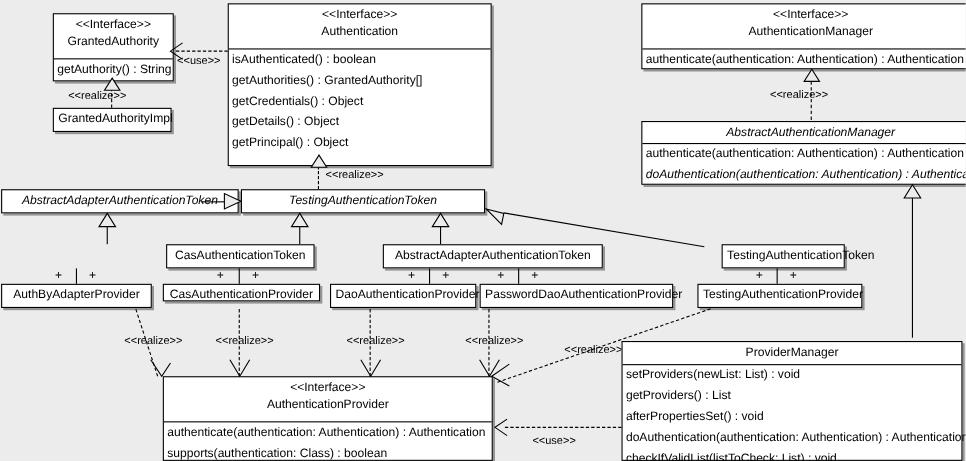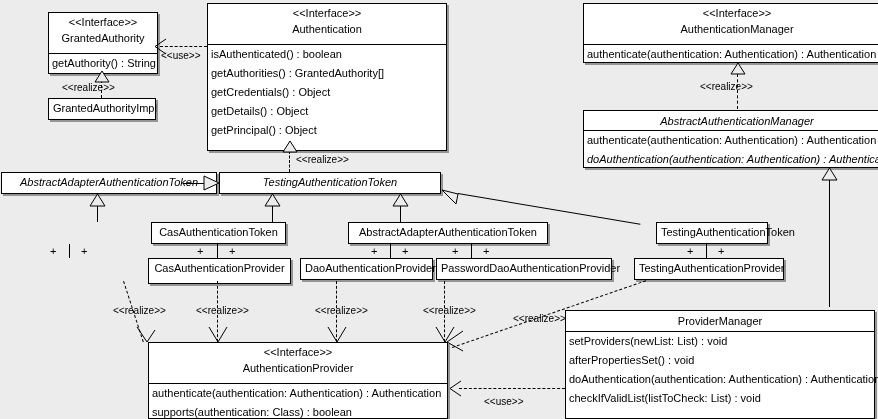--- a/index.html
+++ b/index.html
@@ -242,22 +242,27 @@
   <div class="ln v" style="left:272px; top:206px; height:16px;"></div>
   <svg class="tri-svg" style="left:264px; top:194px; width:18px; height:13px;">
     <polygon points="8.5,0 1,12 16,12" fill="#ececec" stroke="#000" stroke-width="1"></polygon>
   </svg>
 
   <div class="ln v" style="left:400px; top:206px; height:16px;"></div>
   <svg class="tri-svg" style="left:392px; top:194px; width:18px; height:13px;">
     <polygon points="8.5,0 1,12 16,12" fill="#ececec" stroke="#000" stroke-width="1"></polygon>
   </svg>
 
-
-  <div class="uml-box compact" style="left:148px; top:258px; width:143px; height:26px;">
+  <div class="uml-box compact" style="left:1px; top:258px; width:137px; height:22px;">
+    <div class="uml-head" style="height:20px;">
+      <span class="cname">AuthByAdapterProvider</span>
+    </div>
+  </div>
+
+  <div class="uml-box compact" style="left:148px; top:258px; width:143px; height:16px;">
     <div class="uml-head" style="height:20px;">
       <span class="cname">CasAuthenticationProvider</span>
     </div>
   </div>
 
   <div class="uml-box compact" style="left:436px; top:258px; width:176px; height:22px;">
     <div class="uml-head" style="height:20px;">
       <span class="cname">PasswordDaoAuthenticationProvider</span>
     </div>
   </div>
@@ -338,20 +343,21 @@
     <polyline points="19,1 3,12 19,21" fill="none" stroke="#000" stroke-width="1"></polyline>
   </svg>
   <span class="lbl" style="left:513px; top:313px;">&lt;&lt;realize&gt;&gt;</span>
 
   <div class="uml-box" style="left:565px; top:310px; width:310px; height:109px;">
     <div class="uml-head with-ops" style="height:21px;">
       <span class="cname">ProviderManager</span>
     </div>
     <div class="uml-ops">
       <span class="op">setProviders(newList: List) : void</span>
+      <span class="op">getProviders() : List</span>
       <span class="op">afterPropertiesSet() : void</span>
       <span class="op">doAuthentication(authentication: Authentication) : Authentication</span>
       <span class="op">checkIfValidList(listToCheck: List) : void</span>
     </div>
   </div>
 
   <div class="dash-h" style="left:459px; top:388px; width:106px;"></div>
   <svg class="tri-svg" style="left:448px; top:380px; width:14px; height:18px;">
     <polyline points="13,1 2,8.5 13,16" fill="none" stroke="#000" stroke-width="1"></polyline>
   </svg>

